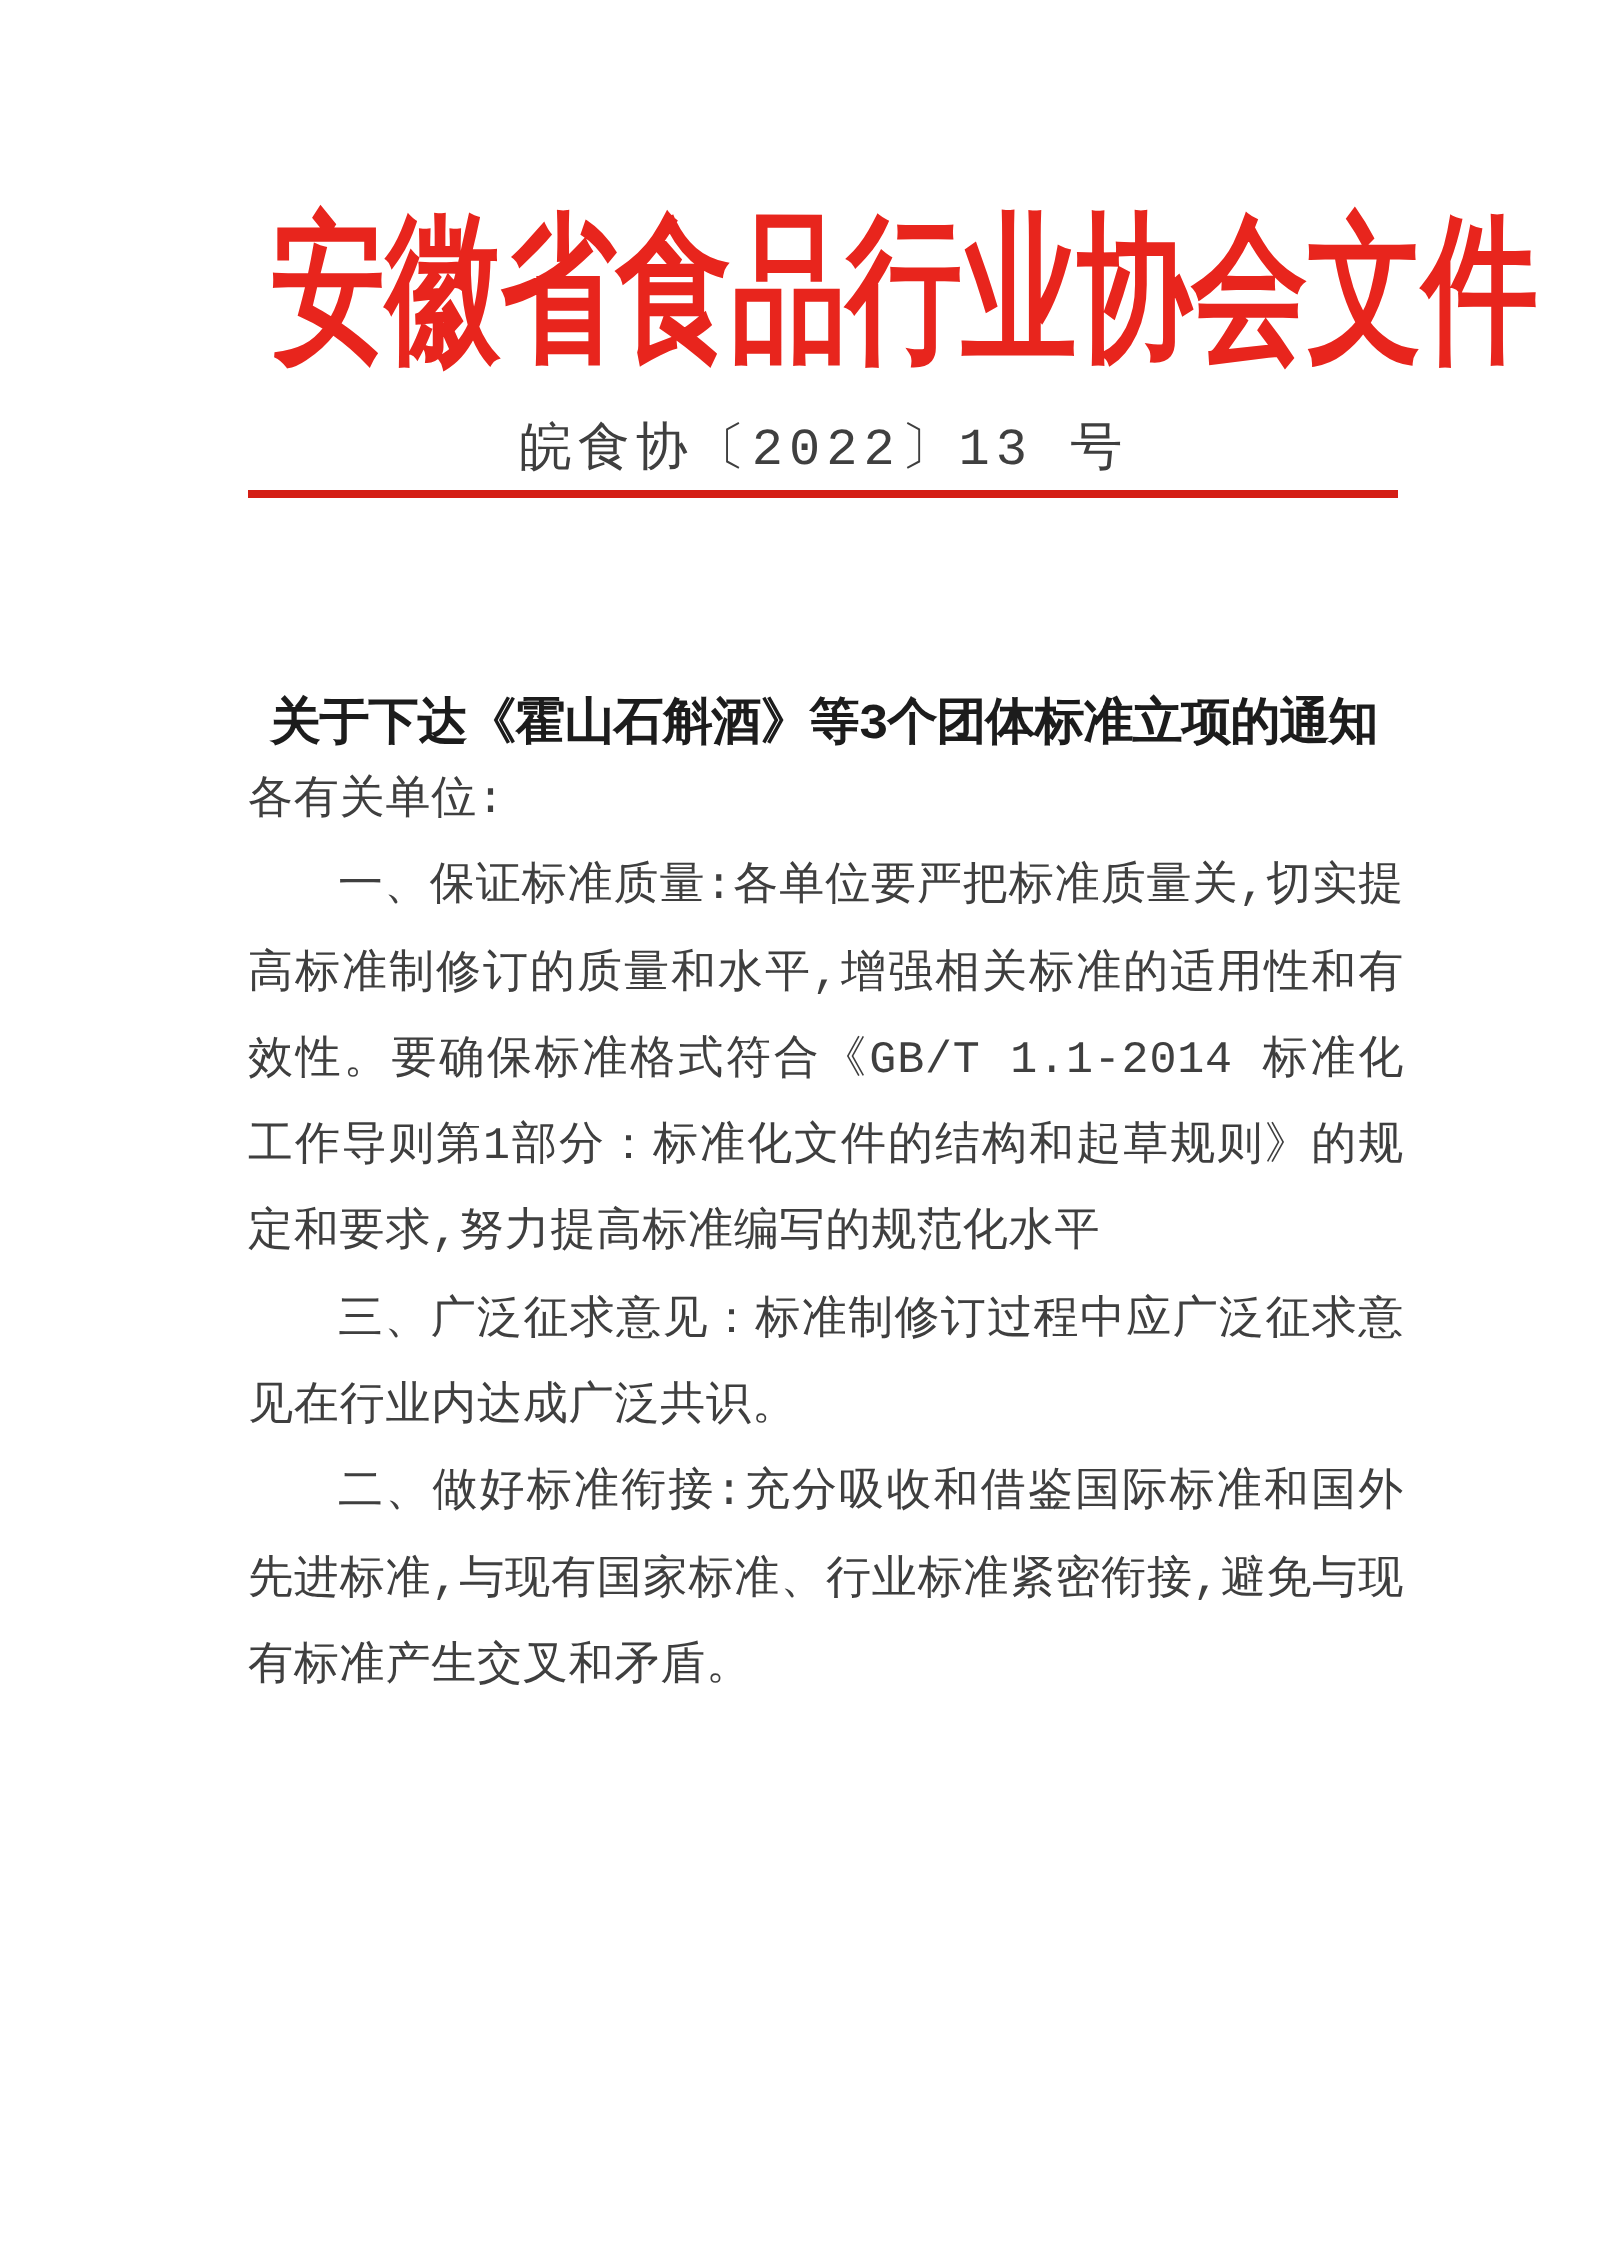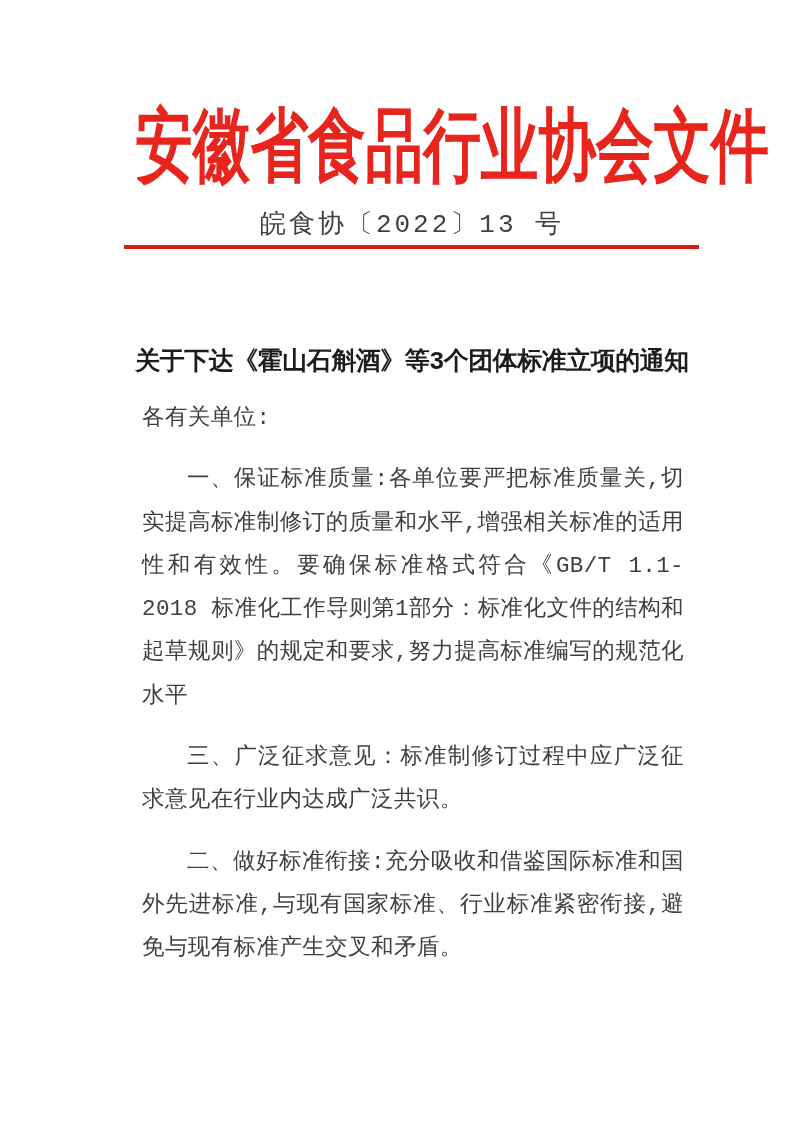--- a/index.html
+++ b/index.html
@@ -67,38 +67,38 @@
   
   .body-block{
     position:absolute;
     top:379px;left:124px;width:578px;
     font-size:22.5px;
     line-height:43.3px;
     letter-spacing:0.4px;
     text-align:justify;
     color:var(--body-text,#3f3f3f);
   }
-  .body-block p{margin:18px;text-indent:2em;}
+  .body-block p{margin:0;text-indent:2em;}
   .body-block p.salutation{text-indent:0;}
 </style>
 </head>
 <body>
 
 <div class="page">
 
   <div class="org-title">
     <span class="squeeze">安徽省食品行业协会文件</span>
   </div>
 
   <div class="doc-number">皖食协〔2022〕13 号</div>
 
   <div class="red-line"></div>
 
   <div class="doc-title">关于下达《霍山石斛酒》等3个团体标准立项的通知</div>
 
   <div class="body-block">
     <p class="salutation">各有关单位:</p>
-    <p>一、保证标准质量:各单位要严把标准质量关,切实提高标准制修订的质量和水平,增强相关标准的适用性和有效性。要确保标准格式符合《GB/T 1.1-2018 标准化工作导则第1部分：标准化文件的结构和起草规则》的规定和要求,努力提高标准编写的规范化水平</p>
+    <p>一、保证标准质量:各单位要严把标准质量关,切实提高标准制修订的质量和水平,增强相关标准的适用性和有效性。要确保标准格式符合《GB/T 1.1-2014 标准化工作导则第1部分：标准化文件的结构和起草规则》的规定和要求,努力提高标准编写的规范化水平</p>
     <p>三、广泛征求意见：标准制修订过程中应广泛征求意见在行业内达成广泛共识。</p>
     <p>二、做好标准衔接:充分吸收和借鉴国际标准和国外先进标准,与现有国家标准、行业标准紧密衔接,避免与现有标准产生交叉和矛盾。</p>
   </div>
 
 </div>
 
 </body></html>

